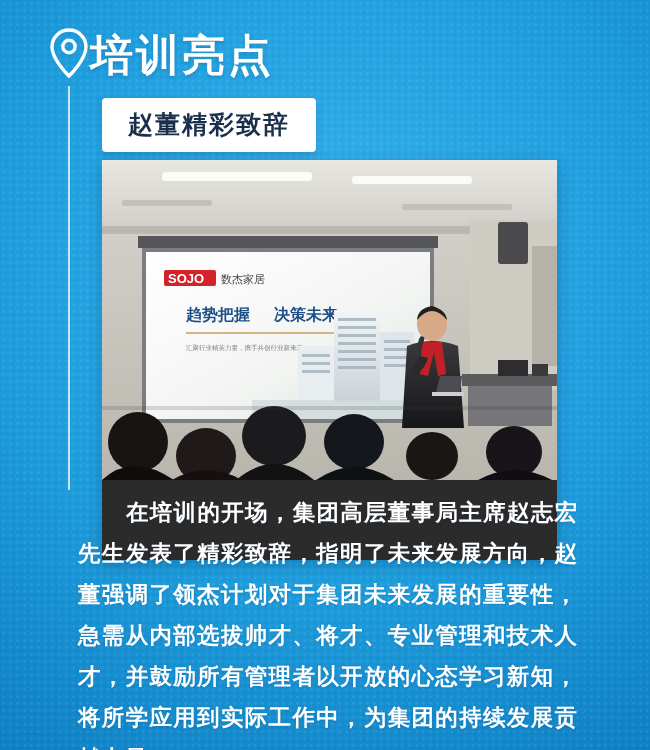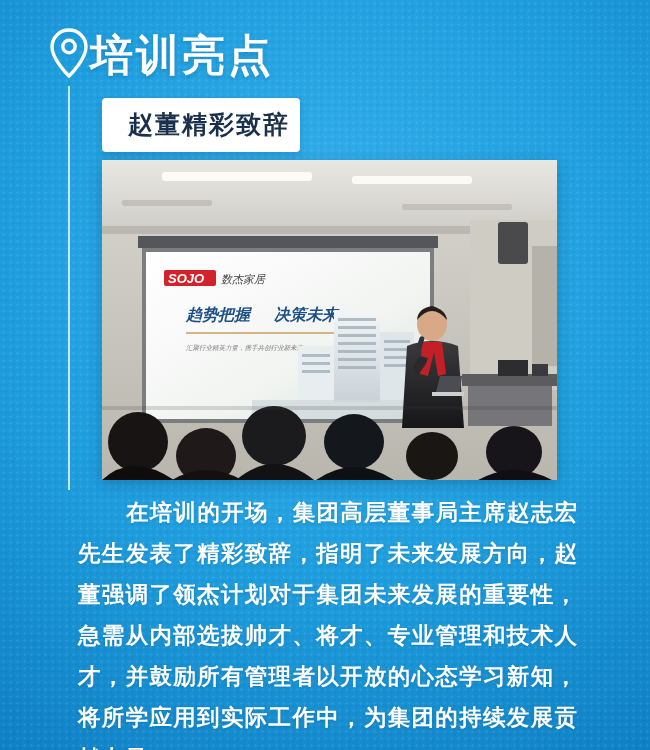--- a/index.html
+++ b/index.html
@@ -74,36 +74,35 @@
     left: 102px;
     display: flex;
     align-items: center;
   }
   .subtitle-chip {
     background: #ffffff;
     color: #1a2f4b;
     font-size: 25px;
     font-weight: bold;
     letter-spacing: 2px;
-    padding: 10px 10px 11px 26px;
+    padding: 10px 26px 11px 26px;
     border-radius: 4px;
     box-shadow: 0 3px 8px rgba(0,50,90,0.18);
   }
 
   
   .photo {
     position: absolute;
     top: 160px;
     left: 102px;
     width: 455px;
-    height: 320px;
+    height: 400px;
     background: #2b2b2b;
     overflow: hidden;
     box-shadow: 0 4px 14px rgba(0,40,80,0.28);
-    font-style: italic;
   }
   .photo svg { display: block; }
 
   
   .body-text {
     position: absolute;
     top: 492px;
     left: 78px;
     width: 500px;
     color: #ffffff;

